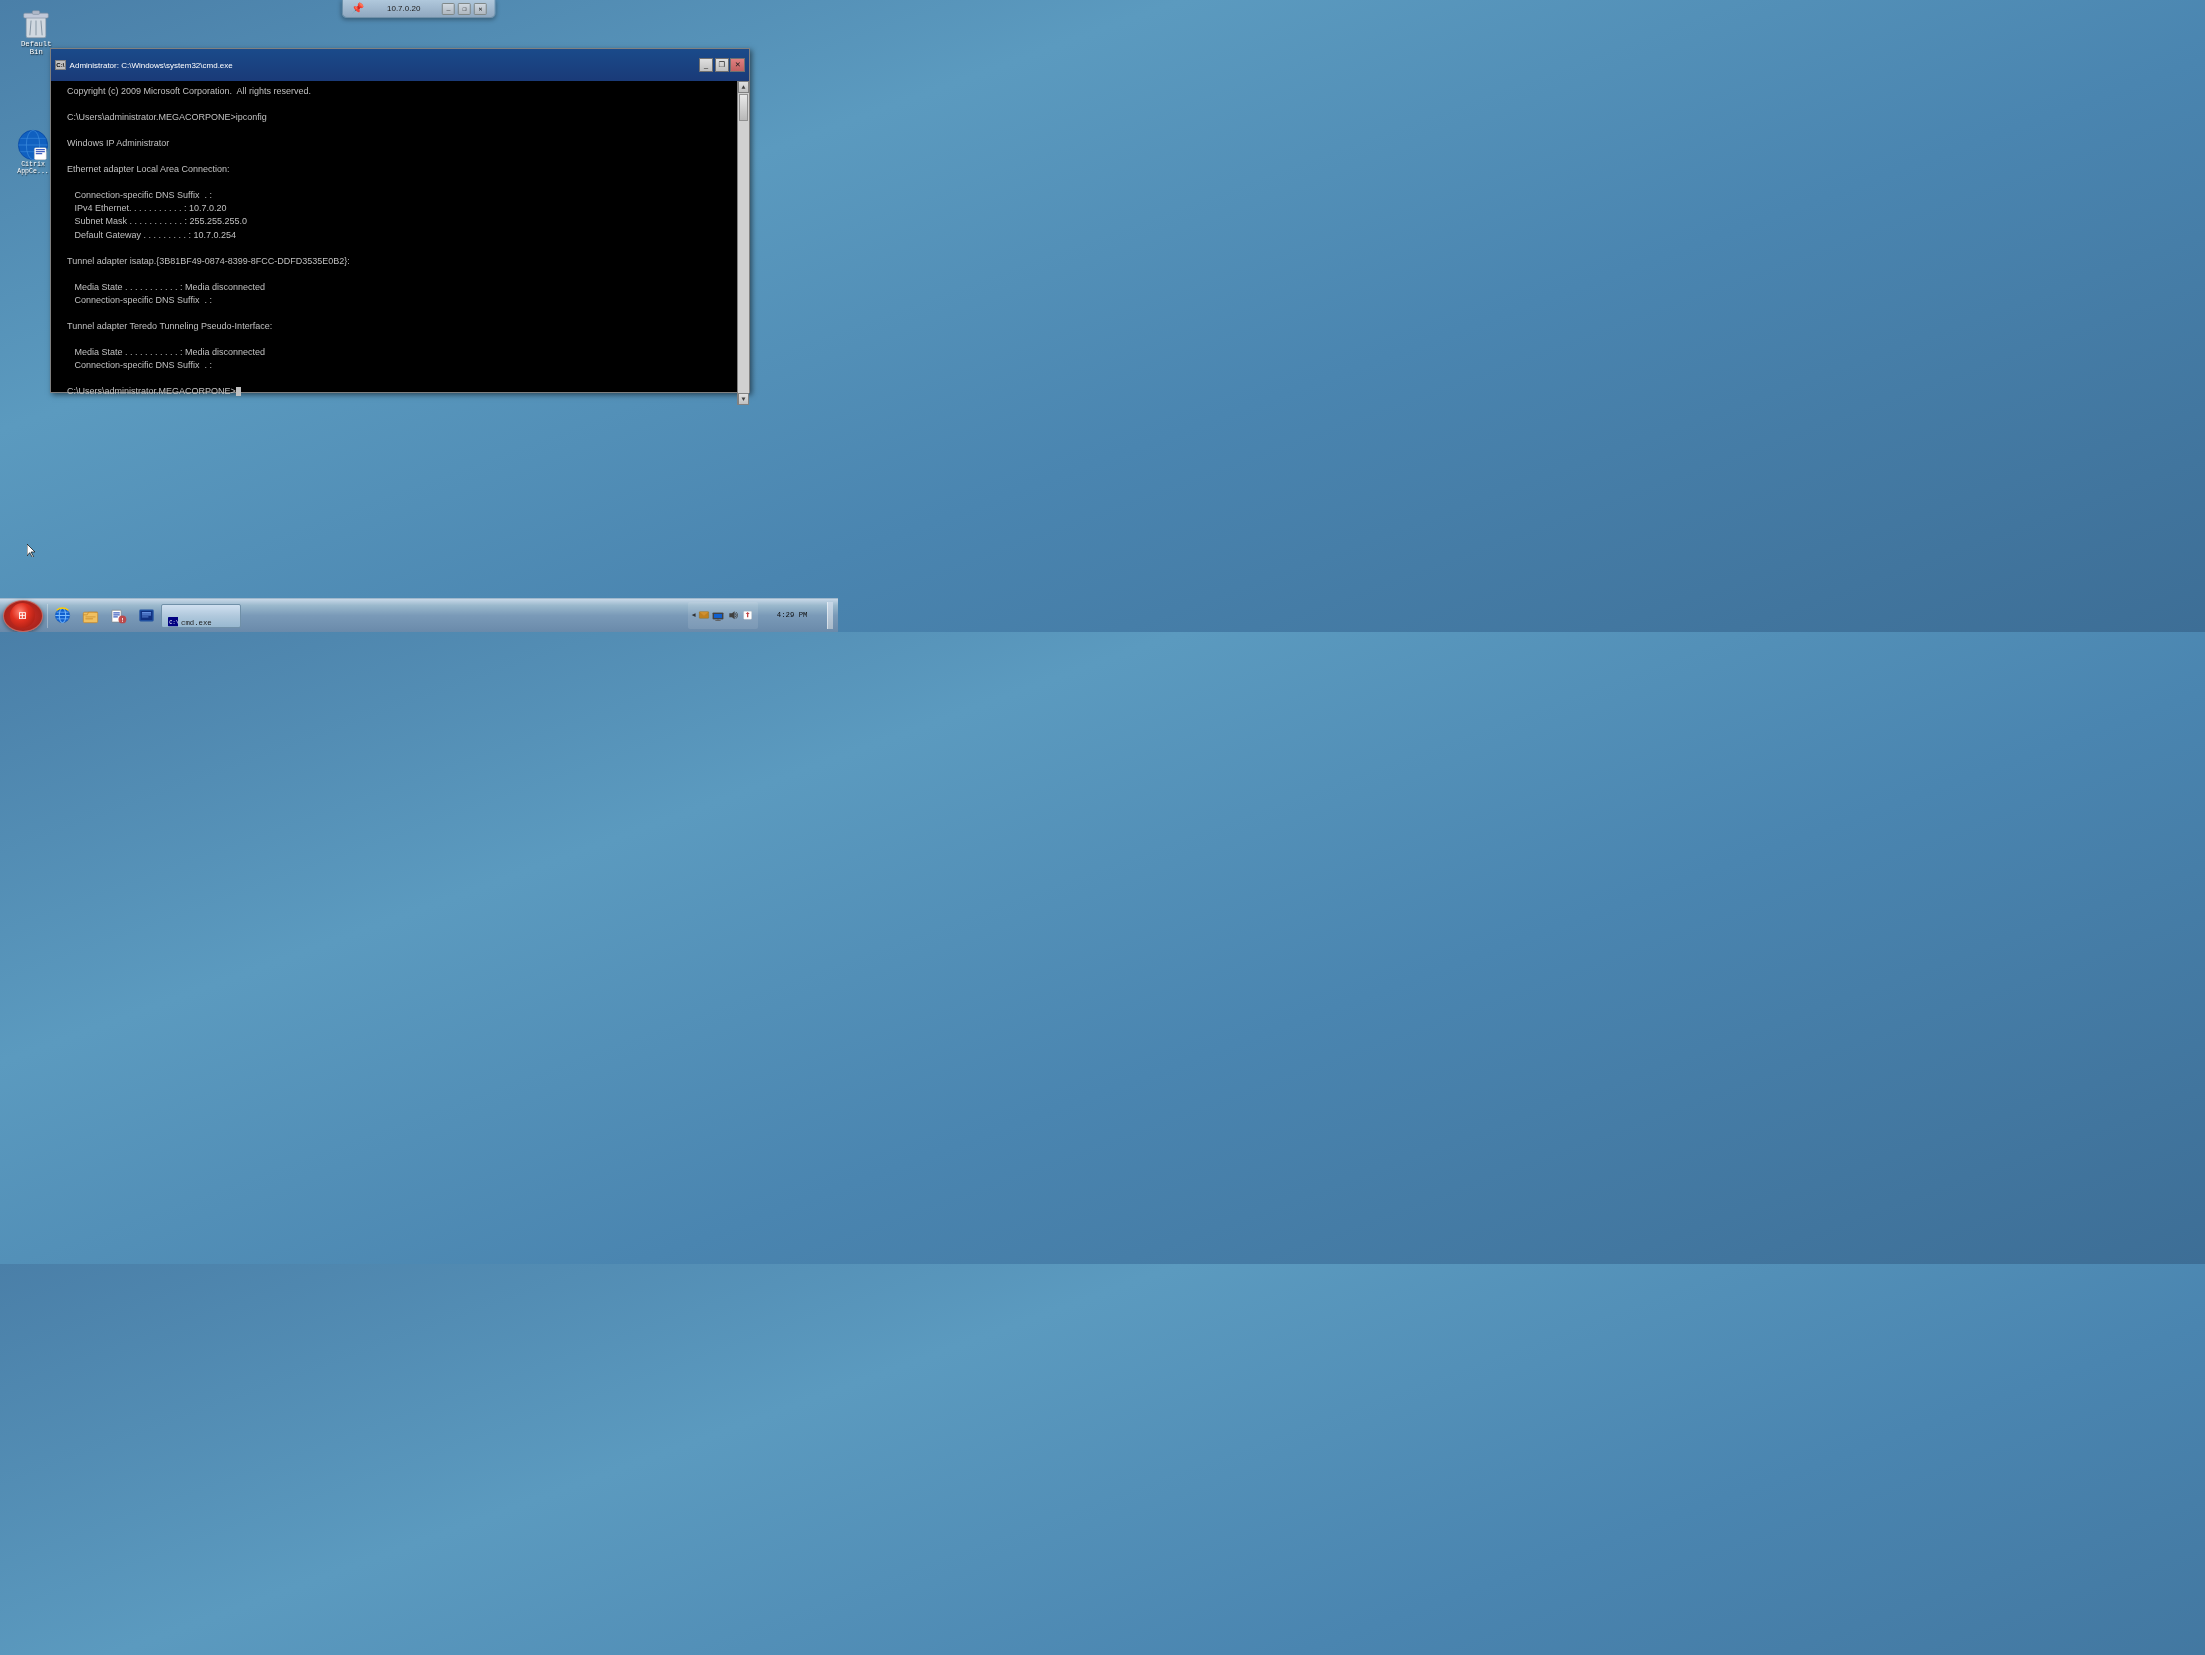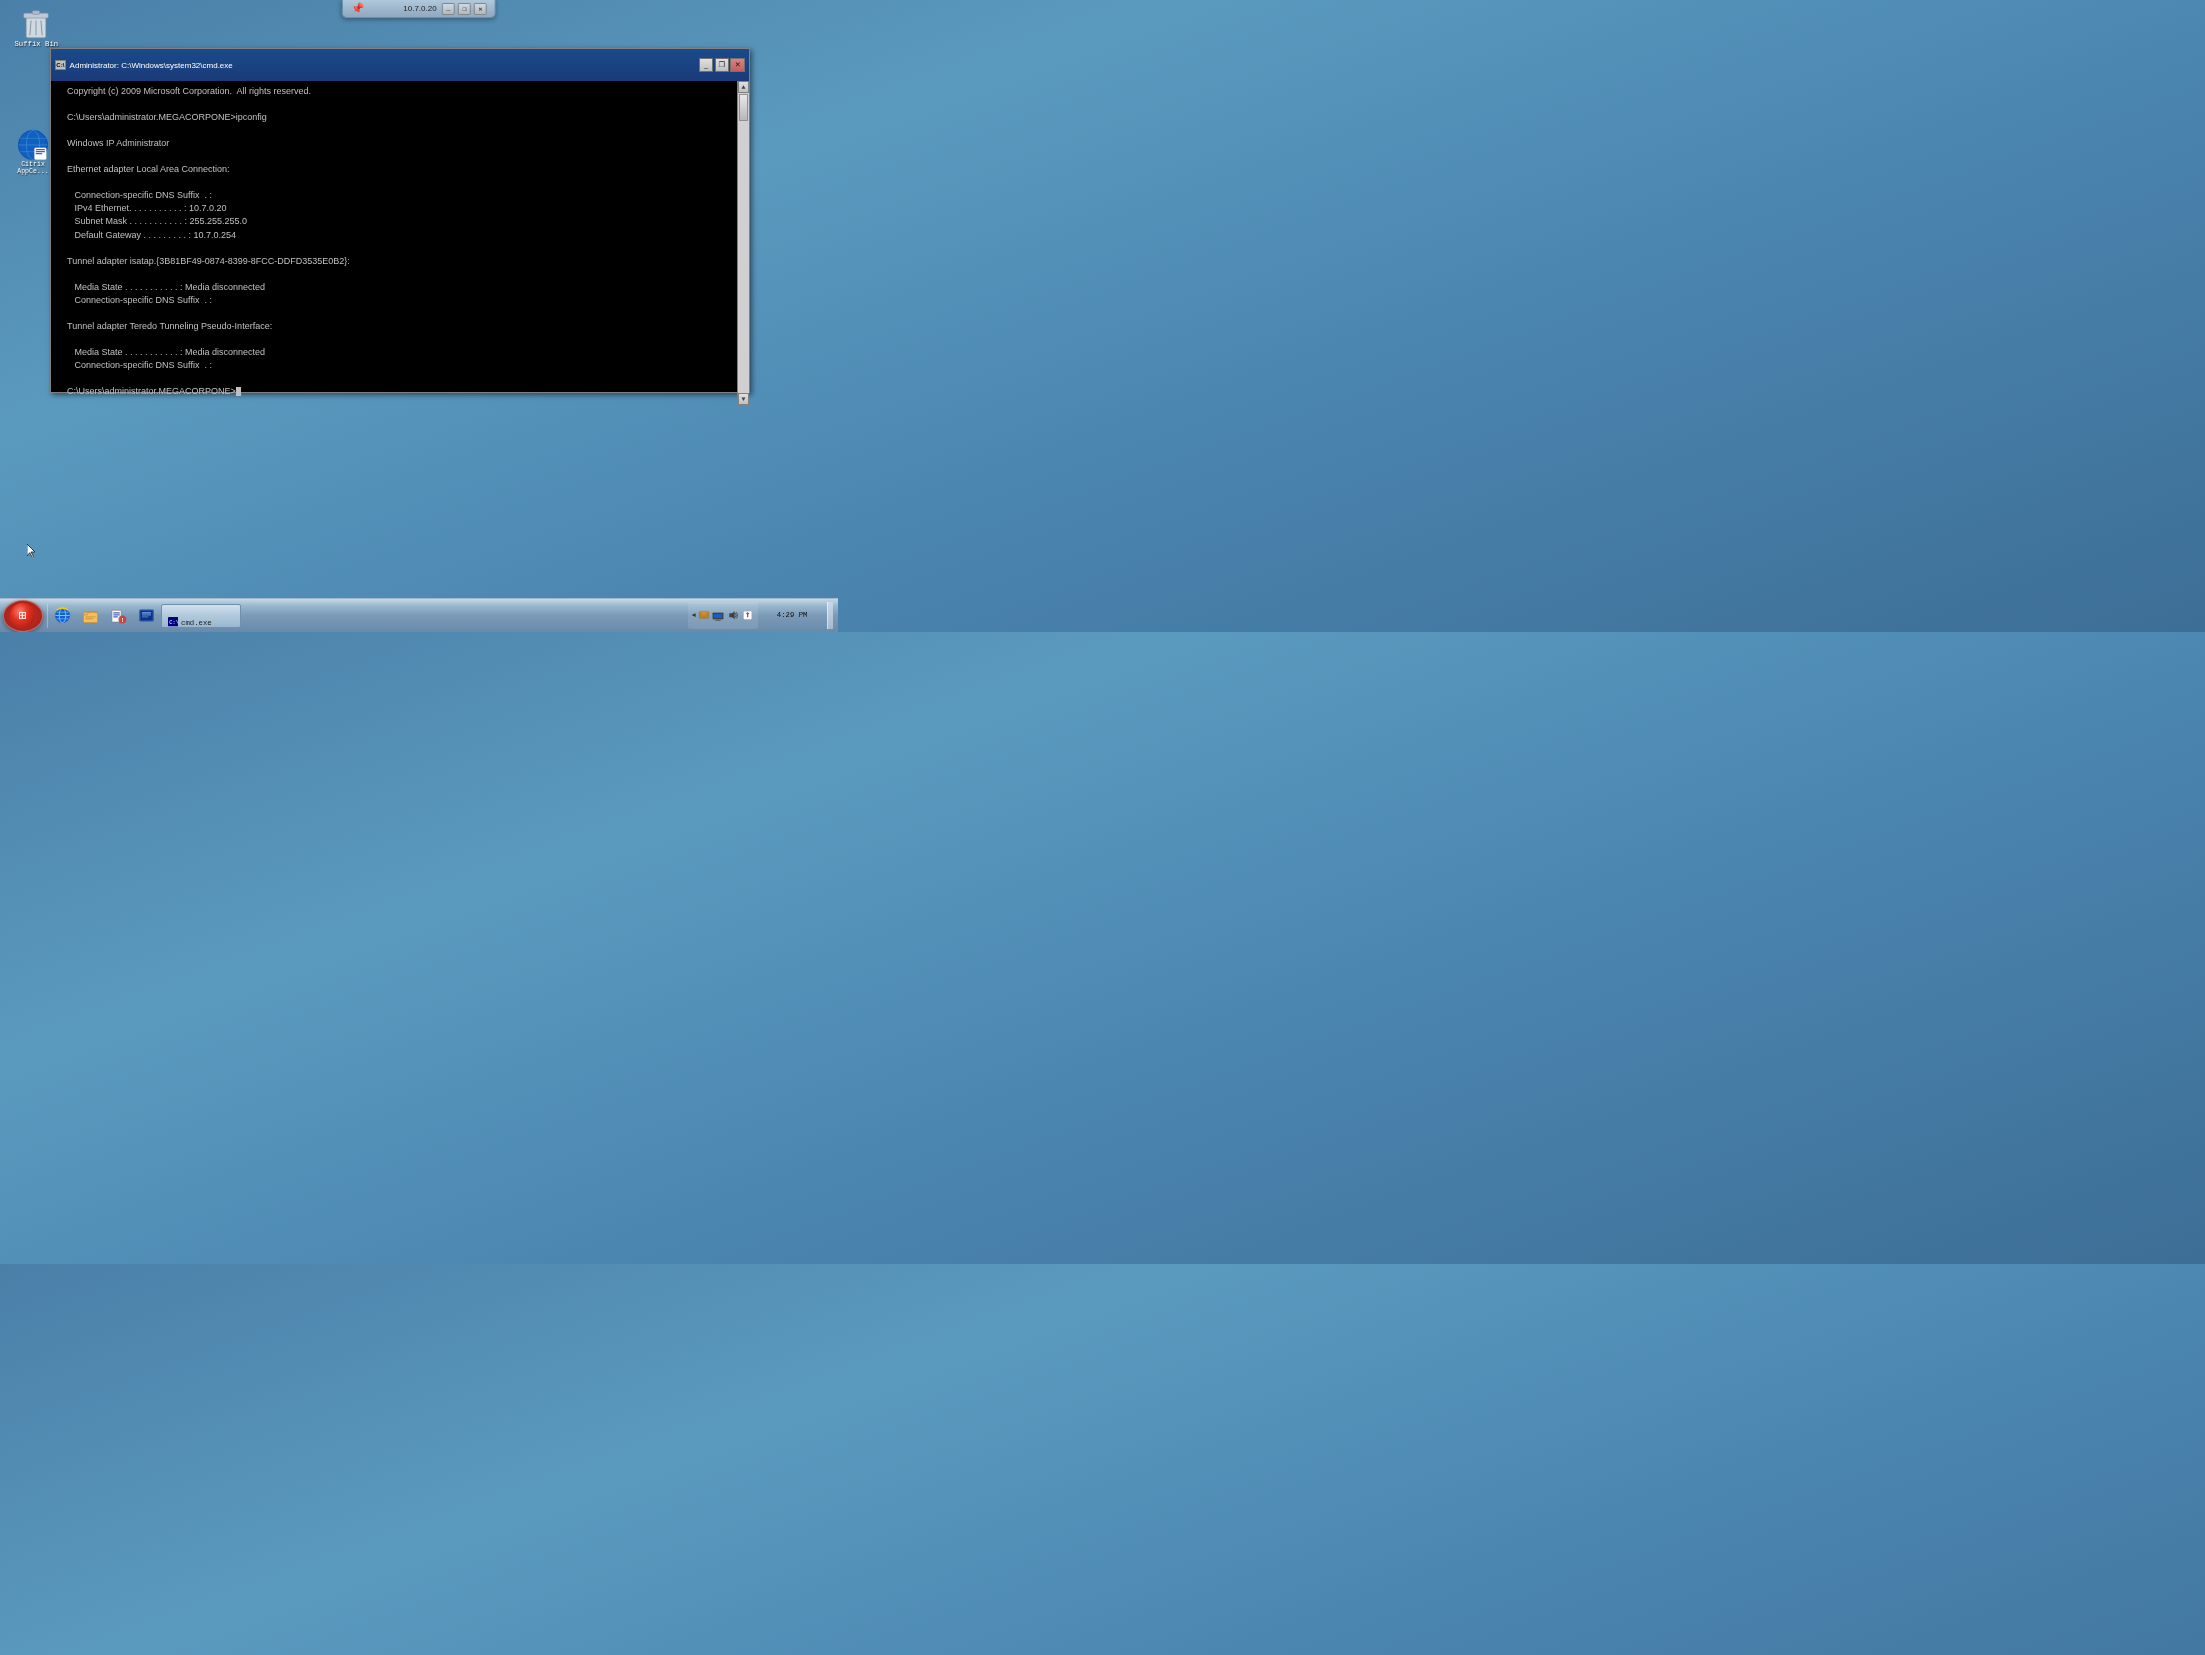--- a/index.html
+++ b/index.html
@@ -171,21 +171,21 @@
       justify-content: center;
       cursor: pointer;
       color: #404040;
       font-size: 10.6px;
     }
     .conn-title {
       font-size: 8px;
       color: #202020;
       font-family: 'Segoe UI', Arial, sans-serif;
       min-width: 66px;
-      text-align: right;
+      text-align: center;
     }
     .conn-btns {
       display: flex;
       gap: 2.7px;
     }
     .conn-btn {
       width: 13.3px;
       height: 12px;
       background: linear-gradient(to bottom, #d0d8e0, #b0b8c0);
       border: 0.7px solid #808888;
@@ -350,21 +350,21 @@
     <rect x="8" y="16" width="32" height="34" rx="3" fill="#d0d8e0" stroke="#8090a0" stroke-width="1"></rect>
 
     <rect x="4" y="10" width="40" height="8" rx="2" fill="#c0c8d8" stroke="#8090a0" stroke-width="1"></rect>
 
     <rect x="18" y="6" width="12" height="6" rx="2" fill="#b0b8c8" stroke="#8090a0" stroke-width="1"></rect>
 
     <line x1="16" y1="22" x2="14" y2="46" stroke="#8090a0" stroke-width="1.5"></line>
     <line x1="24" y1="22" x2="24" y2="46" stroke="#8090a0" stroke-width="1.5"></line>
     <line x1="32" y1="22" x2="34" y2="46" stroke="#8090a0" stroke-width="1.5"></line>
   </svg>
-  <span class="icon-label">Suffix Bin</span>
+  <span class="icon-label">Default Bin</span>
 </div>
 
 <div class="desktop-icon" id="citrix-icon" style="position:absolute;top:129px;left:10px;">
   <div style="width:32px;height:32px;position:relative;">
     
     <svg width="32" height="32" viewBox="0 0 48 48">
       <circle cx="24" cy="24" r="22" fill="#1060c0" stroke="#0040a0" stroke-width="1"></circle>
       <ellipse cx="24" cy="24" rx="10" ry="22" fill="none" stroke="#4090e0" stroke-width="1"></ellipse>
       <line x1="2" y1="24" x2="46" y2="24" stroke="#4090e0" stroke-width="1"></line>
       <line x1="5" y1="14" x2="43" y2="14" stroke="#4090e0" stroke-width="0.8"></line>

